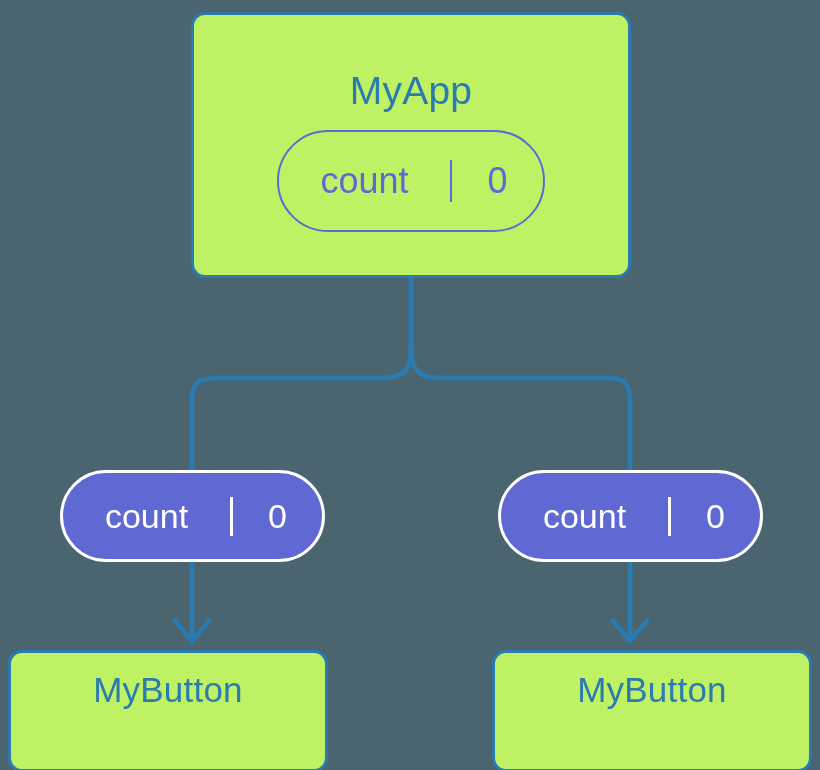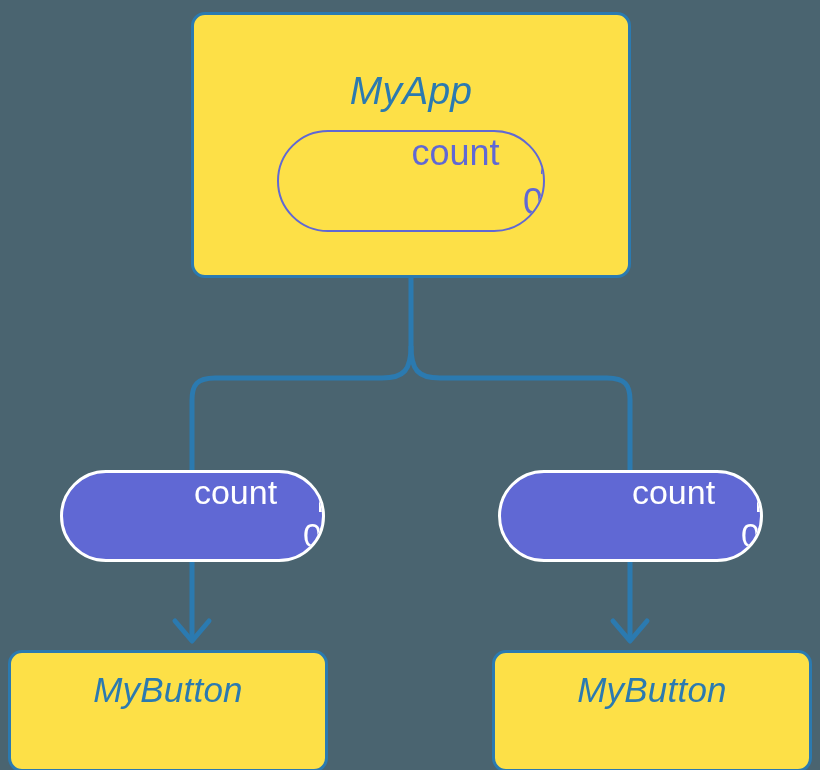--- a/index.html
+++ b/index.html
@@ -26,25 +26,24 @@
     left: 0;
     top: 0;
     width: 820px;
     height: 770px;
     pointer-events: none;
   }
 
   
   .card {
     position: absolute;
-    background: #fde047;
+    background: #bef264;
     border: 3px solid #2b7ab0;
     border-radius: 14px;
     box-sizing: border-box;
-    font-style: italic;
   }
   .card-title {
     position: absolute;
     left: 0;
     width: 100%;
     text-align: center;
     color: #2b7ab0;
     font-weight: 400;
     letter-spacing: 0.2px;
     white-space: nowrap;
@@ -72,24 +71,23 @@
   .btn-card .card-title {
     top: 17px;
     font-size: 35px;
   }
 
   
   .pill {
     position: absolute;
     box-sizing: border-box;
     display: flex;
-    align-items: flex-end;
+    align-items: center;
     border-radius: 999px;
     overflow: hidden;
-    flex-direction: column;
   }
   .pill-name,
   .pill-value {
     display: flex;
     align-items: center;
     justify-content: center;
     box-sizing: border-box;
     white-space: nowrap;
   }
 

